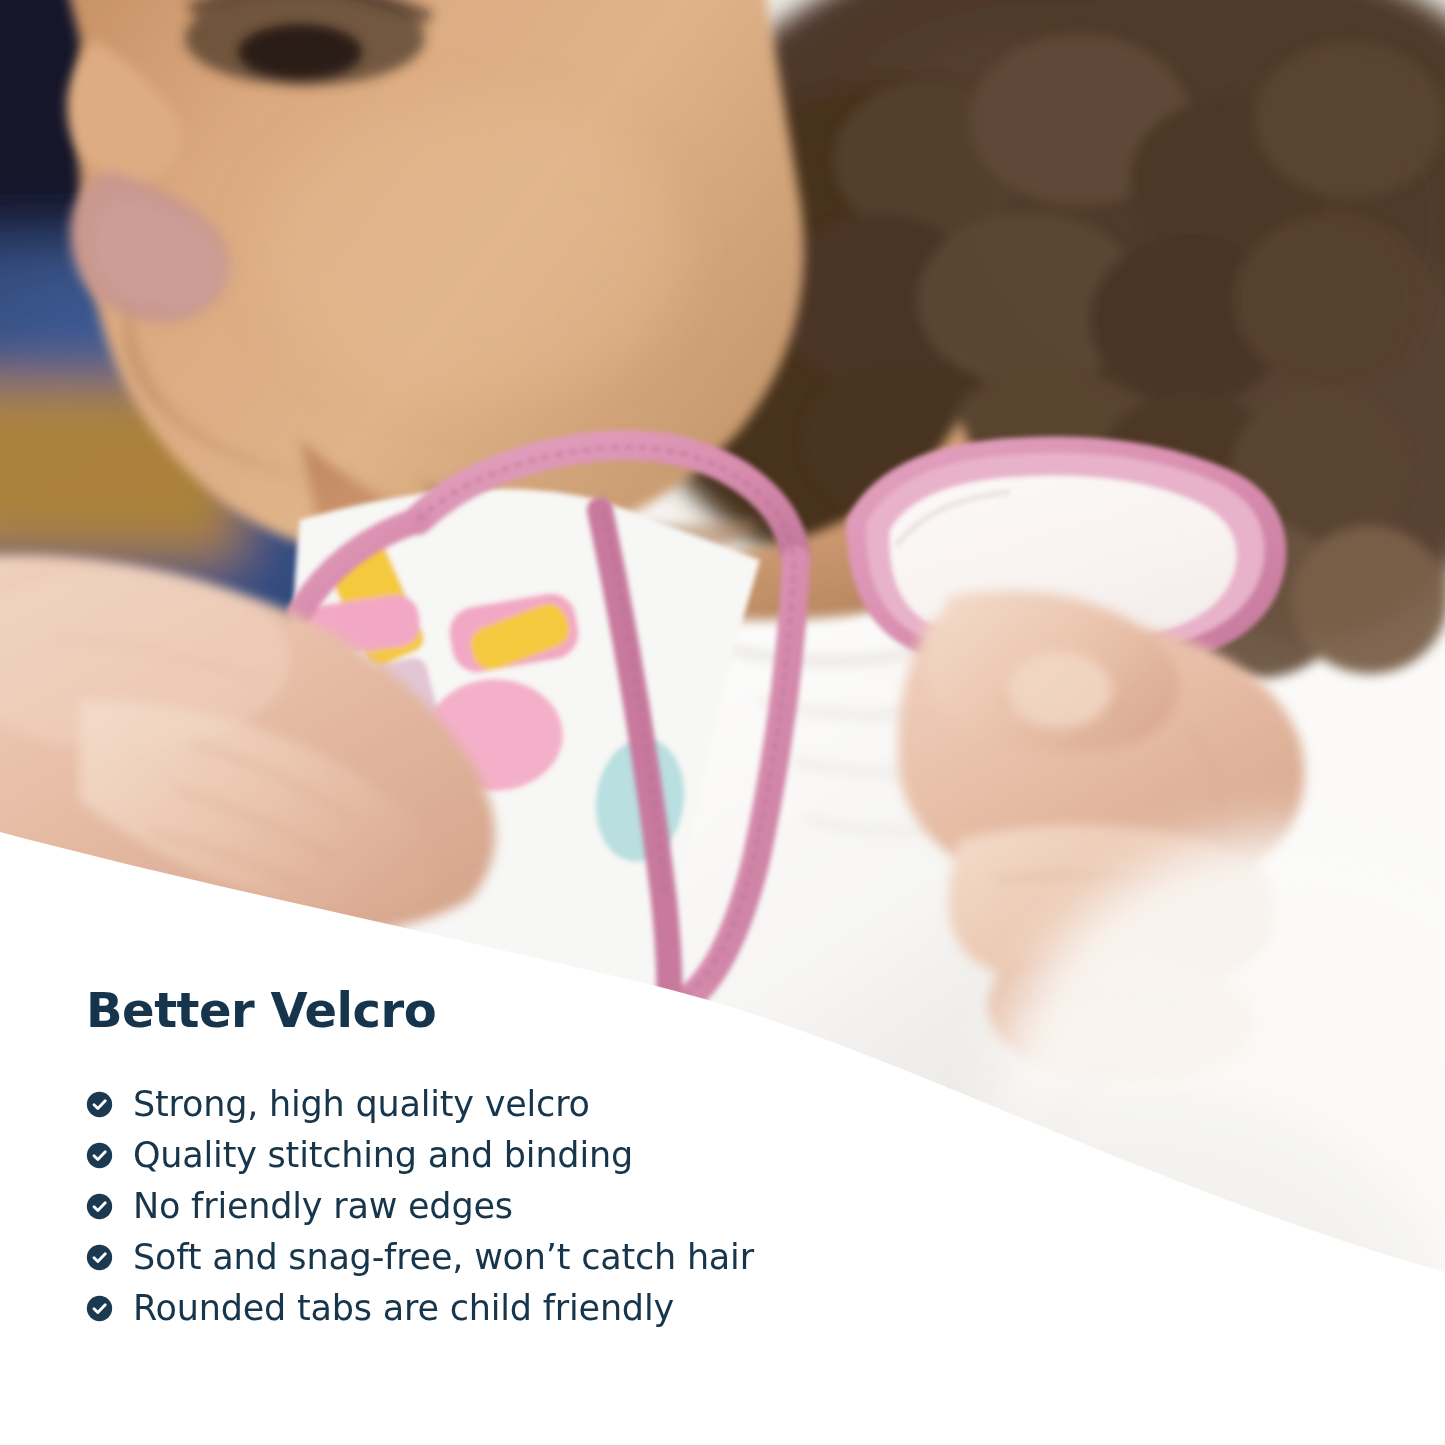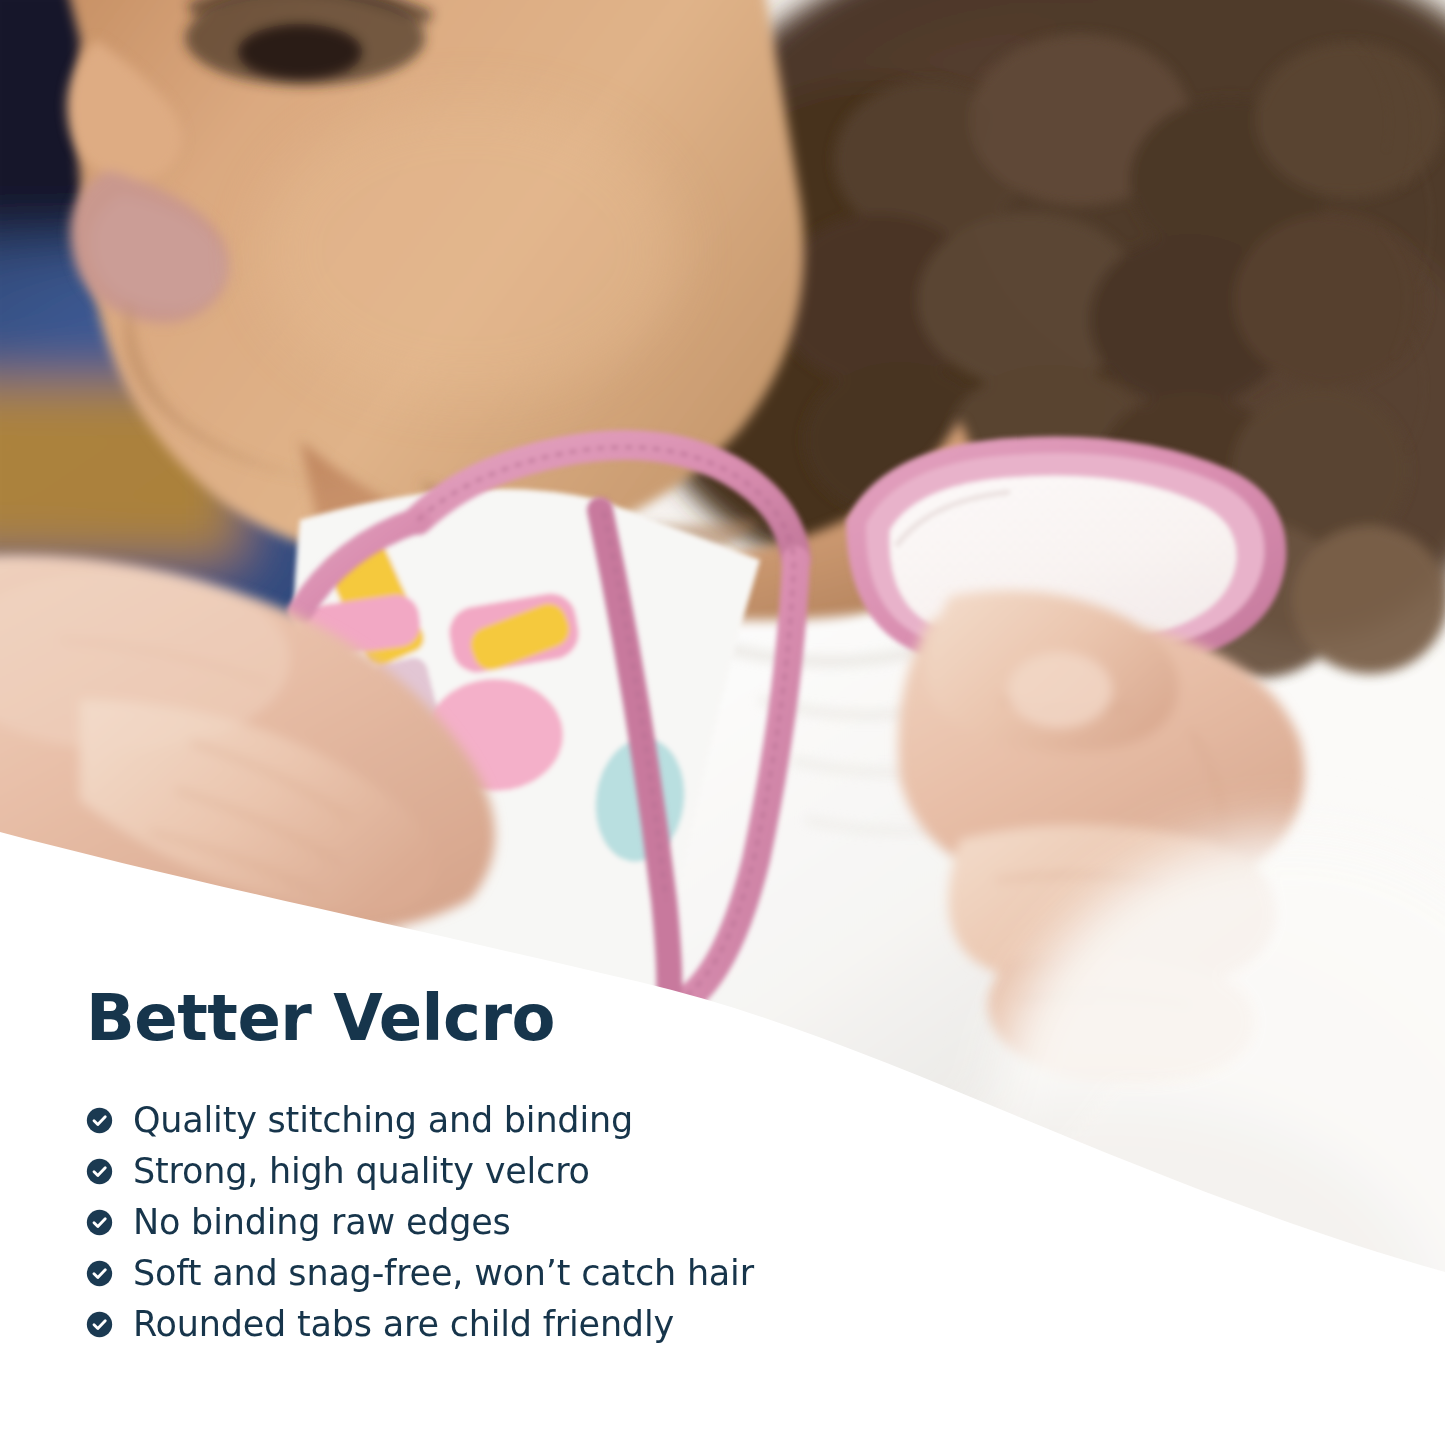--- a/index.html
+++ b/index.html
@@ -35,21 +35,21 @@
 
   
   .text-block {
     position:absolute;
     left:86px;
     top:986px;
     width:1100px;
   }
   .headline {
     font-family:"DejaVu Sans", sans-serif;
-    font-size:64px;
+    font-size:48px;
     font-weight:bold;
     color:#16354c;
     letter-spacing:-0.5px;
     line-height:1.0;
     white-space:nowrap;
   }
   .bullet-list {
     margin-top:45px;
     list-style:none;
   }
@@ -366,37 +366,37 @@
 
     <h1 class="headline">Better Velcro</h1>
 
     <ul class="bullet-list">
 
       <li class="bullet-item">
         <svg class="check-icon" viewBox="0 0 32 32">
           <circle cx="16" cy="16" r="15" fill="#1b3a52"></circle>
           <path d="M9.5 16.4 L14 20.8 L22.8 11.6" stroke="#ffffff" stroke-width="3.4" fill="none" stroke-linecap="round" stroke-linejoin="round"></path>
         </svg>
-        <span class="bullet-text">Quality stitching and binding</span>
+        <span class="bullet-text">Strong, high quality velcro</span>
       </li>
 
       <li class="bullet-item">
         <svg class="check-icon" viewBox="0 0 32 32">
           <circle cx="16" cy="16" r="15" fill="#1b3a52"></circle>
           <path d="M9.5 16.4 L14 20.8 L22.8 11.6" stroke="#ffffff" stroke-width="3.4" fill="none" stroke-linecap="round" stroke-linejoin="round"></path>
         </svg>
-        <span class="bullet-text">Strong, high quality velcro</span>
+        <span class="bullet-text">Quality stitching and binding</span>
       </li>
 
       <li class="bullet-item">
         <svg class="check-icon" viewBox="0 0 32 32">
           <circle cx="16" cy="16" r="15" fill="#1b3a52"></circle>
           <path d="M9.5 16.4 L14 20.8 L22.8 11.6" stroke="#ffffff" stroke-width="3.4" fill="none" stroke-linecap="round" stroke-linejoin="round"></path>
         </svg>
-        <span class="bullet-text">No binding raw edges</span>
+        <span class="bullet-text">No friendly raw edges</span>
       </li>
 
       <li class="bullet-item">
         <svg class="check-icon" viewBox="0 0 32 32">
           <circle cx="16" cy="16" r="15" fill="#1b3a52"></circle>
           <path d="M9.5 16.4 L14 20.8 L22.8 11.6" stroke="#ffffff" stroke-width="3.4" fill="none" stroke-linecap="round" stroke-linejoin="round"></path>
         </svg>
         <span class="bullet-text">Soft and snag-free, won’t catch hair</span>
       </li>
 

